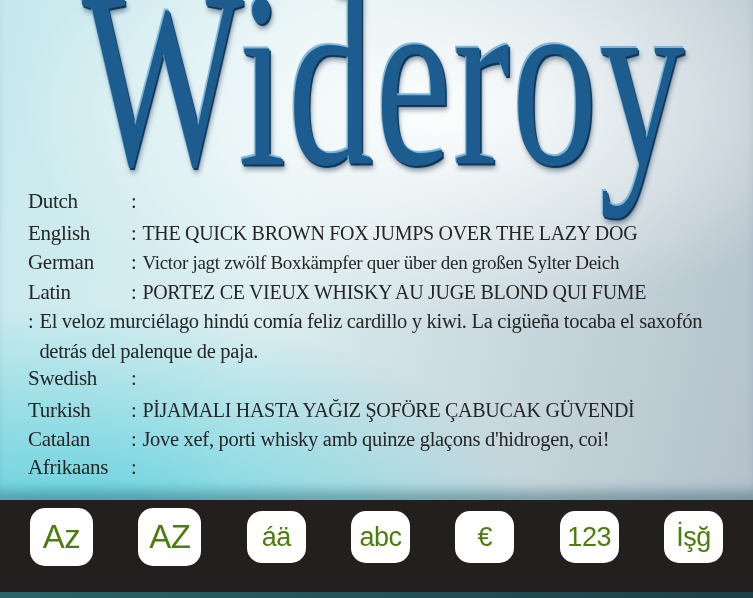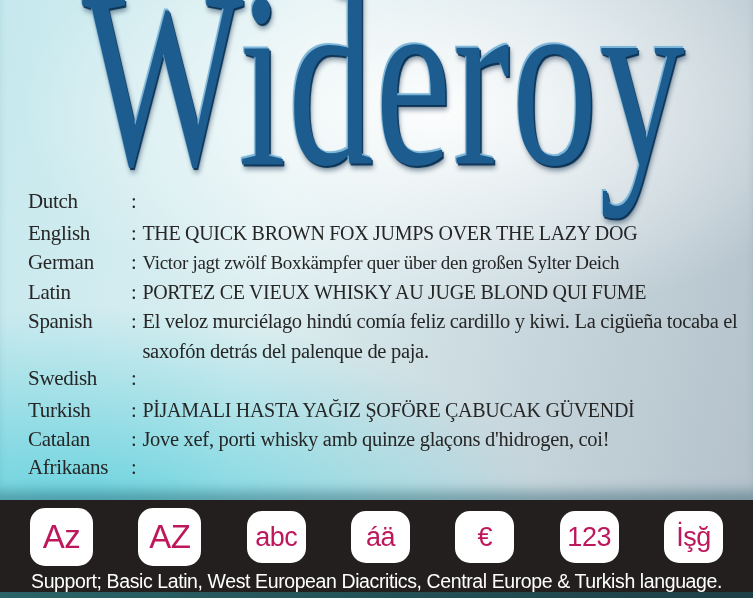--- a/index.html
+++ b/index.html
@@ -81,21 +81,21 @@
   }
   .glyph-row{
     display:flex;
     justify-content:space-between;
     align-items:center;
     padding:7px 30px 0 30px;
     height:60px;
   }
   .glyph-box{
     background:#ffffff;
-    color:#be185d;
+    color:#4d7c0f;
     border-radius:15px;
     display:flex;
     align-items:center;
     justify-content:center;
     width:59px;height:52px;
     font-size:27px;
     letter-spacing:-0.5px;
   }
   .glyph-box:nth-child(1),
   .glyph-box:nth-child(2){
@@ -137,21 +137,20 @@
         <span class="sample-text">Victor jagt zwölf Boxkämpfer quer über den großen Sylter Deich</span>
       </div>
 
       <div class="row">
         <span class="lang-label">Latin</span>
         <span class="colon">:</span>
         <span class="sample-text">PORTEZ CE VIEUX WHISKY AU JUGE BLOND QUI FUME</span>
       </div>
 
       <div class="row">
-        <span class="lang-label">Spanish</span>
         <span class="colon">:</span>
         <span class="sample-text">El veloz murciélago hindú comía feliz cardillo y kiwi. La cigüeña tocaba el saxofón detrás del palenque de paja.</span>
       </div>
 
       <div class="row">
         <span class="lang-label">Swedish</span>
         <span class="colon">:</span>
       </div>
 
       <div class="row">
@@ -171,24 +170,23 @@
         <span class="colon">:</span>
       </div>
 
     </div>
   </div>
 
   <div class="footer">
     <div class="glyph-row">
       <div class="glyph-box">Az</div>
       <div class="glyph-box">AZ</div>
+      <div class="glyph-box">áä</div>
       <div class="glyph-box">abc</div>
-      <div class="glyph-box">áä</div>
       <div class="glyph-box">€</div>
       <div class="glyph-box">123</div>
       <div class="glyph-box">İşğ</div>
     </div>
-    <div class="support-line">Support; Basic Latin, West European Diacritics, Central Europe &amp; Turkish language.</div>
   </div>
 
   <div class="bottom-strip"></div>
 
 </div>
 
 </body></html>

